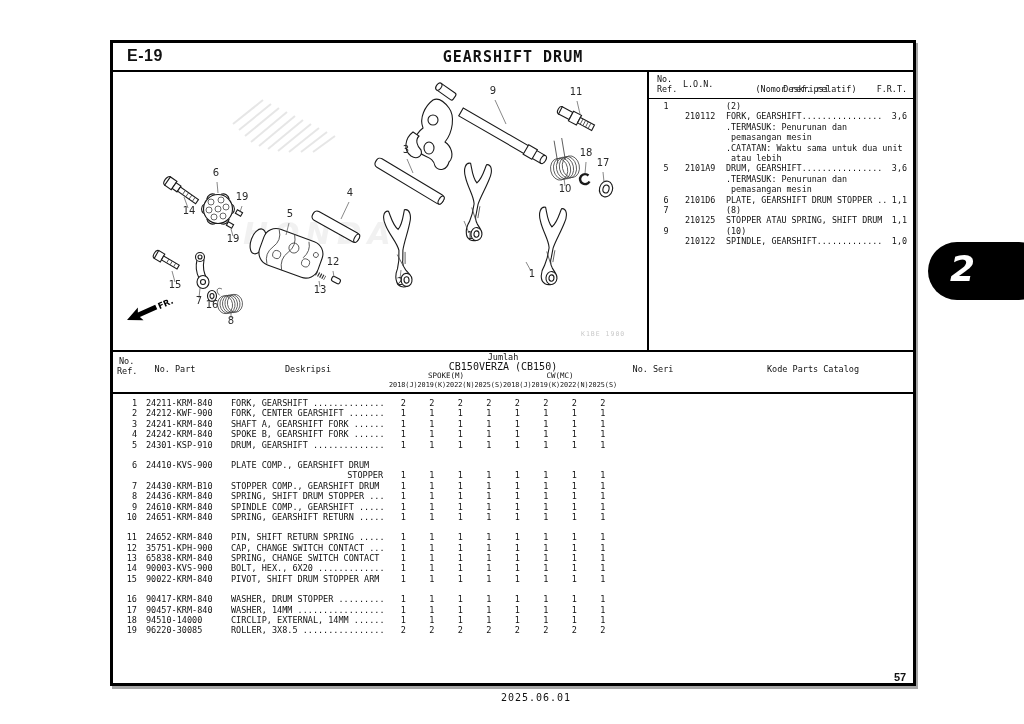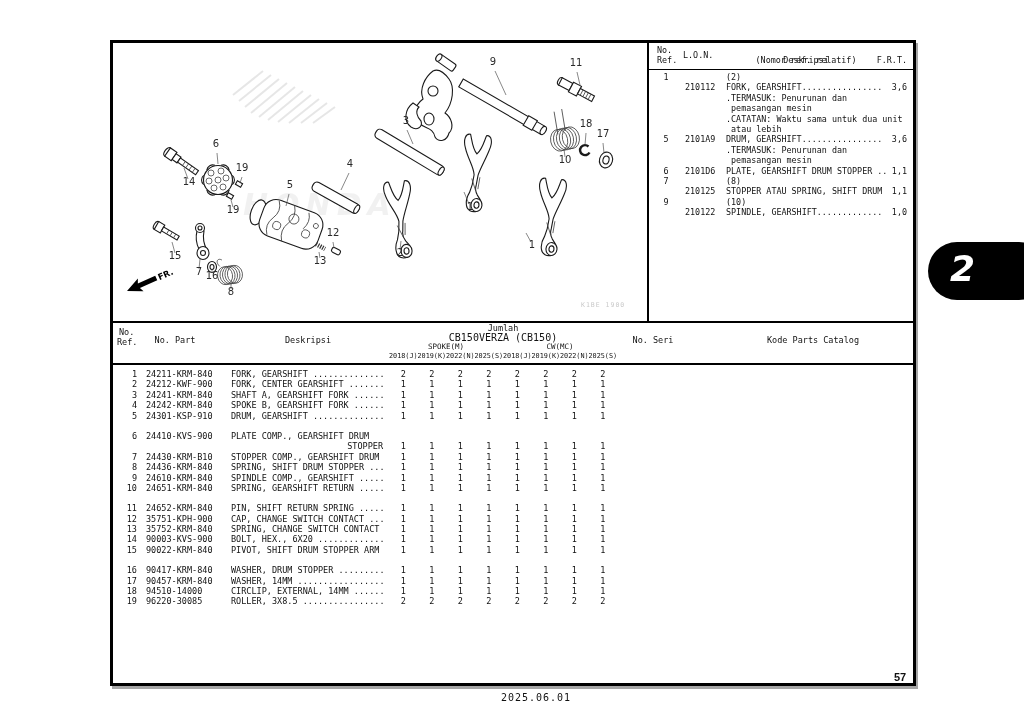--- a/index.html
+++ b/index.html
@@ -53,20 +53,24 @@
   svg text.callout{font-family:"DejaVu Sans",sans-serif;font-size:10px;fill:#2a2a2a;}
   svg .part-line{stroke:#1a1a1a;stroke-width:1.1;fill:#fff;}
   svg .thin{stroke:#444;stroke-width:0.8;fill:none;}
   svg .leader{stroke:#555;stroke-width:0.7;}
 </style>
 </head>
 <body>
 
 <div id="frame">
 
+  <div id="header-band">
+    <span id="page-code">E-19</span>
+    <div id="page-title">GEARSHIFT DRUM</div>
+  </div>
 
   <div id="main-row">
 
     <div id="diagram-panel">
       <svg width="537" height="278" viewBox="0 0 537 278">
 
         <g stroke="#dcdcdc" stroke-width="2" opacity="0.7">
           <line x1="150" y1="28" x2="120" y2="52"></line>
             <line x1="158" y1="32" x2="126" y2="58"></line>
           <line x1="166" y1="36" x2="132" y2="64"></line>
@@ -326,21 +330,21 @@
         <div class="prow"><span class="ref">6</span><span class="part">24410-KVS-900</span><span class="desc">PLATE COMP., GEARSHIFT DRUM</span></div>
         <div class="prow"><span class="desc"><span class="desc2">STOPPER</span></span><span class="qty"><span class="q">1</span><span class="q">1</span><span class="q">1</span><span class="q">1</span><span class="q">1</span><span class="q">1</span><span class="q">1</span><span class="q">1</span></span></div>
         <div class="prow"><span class="ref">7</span><span class="part">24430-KRM-B10</span><span class="desc">STOPPER COMP., GEARSHIFT DRUM</span><span class="qty"><span class="q">1</span><span class="q">1</span><span class="q">1</span><span class="q">1</span><span class="q">1</span><span class="q">1</span><span class="q">1</span><span class="q">1</span></span></div>
         <div class="prow"><span class="ref">8</span><span class="part">24436-KRM-840</span><span class="desc">SPRING, SHIFT DRUM STOPPER ...</span><span class="qty"><span class="q">1</span><span class="q">1</span><span class="q">1</span><span class="q">1</span><span class="q">1</span><span class="q">1</span><span class="q">1</span><span class="q">1</span></span></div>
         <div class="prow"><span class="ref">9</span><span class="part">24610-KRM-840</span><span class="desc">SPINDLE COMP., GEARSHIFT .....</span><span class="qty"><span class="q">1</span><span class="q">1</span><span class="q">1</span><span class="q">1</span><span class="q">1</span><span class="q">1</span><span class="q">1</span><span class="q">1</span></span></div>
         <div class="prow"><span class="ref">10</span><span class="part">24651-KRM-840</span><span class="desc">SPRING, GEARSHIFT RETURN .....</span><span class="qty"><span class="q">1</span><span class="q">1</span><span class="q">1</span><span class="q">1</span><span class="q">1</span><span class="q">1</span><span class="q">1</span><span class="q">1</span></span></div>
       </div>
       <div class="pgroup">
         <div class="prow"><span class="ref">11</span><span class="part">24652-KRM-840</span><span class="desc">PIN, SHIFT RETURN SPRING .....</span><span class="qty"><span class="q">1</span><span class="q">1</span><span class="q">1</span><span class="q">1</span><span class="q">1</span><span class="q">1</span><span class="q">1</span><span class="q">1</span></span></div>
         <div class="prow"><span class="ref">12</span><span class="part">35751-KPH-900</span><span class="desc">CAP, CHANGE SWITCH CONTACT ...</span><span class="qty"><span class="q">1</span><span class="q">1</span><span class="q">1</span><span class="q">1</span><span class="q">1</span><span class="q">1</span><span class="q">1</span><span class="q">1</span></span></div>
-        <div class="prow"><span class="ref">13</span><span class="part">35752-KRM-840</span><span class="desc">SPRING, CHANGE SWITCH CONTACT</span><span class="qty"><span class="q">1</span><span class="q">1</span><span class="q">1</span><span class="q">1</span><span class="q">1</span><span class="q">1</span><span class="q">1</span><span class="q">1</span></span></div>
+        <div class="prow"><span class="ref">13</span><span class="part">65838-KRM-840</span><span class="desc">SPRING, CHANGE SWITCH CONTACT</span><span class="qty"><span class="q">1</span><span class="q">1</span><span class="q">1</span><span class="q">1</span><span class="q">1</span><span class="q">1</span><span class="q">1</span><span class="q">1</span></span></div>
         <div class="prow"><span class="ref">14</span><span class="part">90003-KVS-900</span><span class="desc">BOLT, HEX., 6X20 .............</span><span class="qty"><span class="q">1</span><span class="q">1</span><span class="q">1</span><span class="q">1</span><span class="q">1</span><span class="q">1</span><span class="q">1</span><span class="q">1</span></span></div>
         <div class="prow"><span class="ref">15</span><span class="part">90022-KRM-840</span><span class="desc">PIVOT, SHIFT DRUM STOPPER ARM</span><span class="qty"><span class="q">1</span><span class="q">1</span><span class="q">1</span><span class="q">1</span><span class="q">1</span><span class="q">1</span><span class="q">1</span><span class="q">1</span></span></div>
       </div>
       <div class="pgroup">
         <div class="prow"><span class="ref">16</span><span class="part">90417-KRM-840</span><span class="desc">WASHER, DRUM STOPPER .........</span><span class="qty"><span class="q">1</span><span class="q">1</span><span class="q">1</span><span class="q">1</span><span class="q">1</span><span class="q">1</span><span class="q">1</span><span class="q">1</span></span></div>
         <div class="prow"><span class="ref">17</span><span class="part">90457-KRM-840</span><span class="desc">WASHER, 14MM .................</span><span class="qty"><span class="q">1</span><span class="q">1</span><span class="q">1</span><span class="q">1</span><span class="q">1</span><span class="q">1</span><span class="q">1</span><span class="q">1</span></span></div>
         <div class="prow"><span class="ref">18</span><span class="part">94510-14000</span><span class="desc">CIRCLIP, EXTERNAL, 14MM ......</span><span class="qty"><span class="q">1</span><span class="q">1</span><span class="q">1</span><span class="q">1</span><span class="q">1</span><span class="q">1</span><span class="q">1</span><span class="q">1</span></span></div>
         <div class="prow"><span class="ref">19</span><span class="part">96220-30085</span><span class="desc">ROLLER, 3X8.5 ................</span><span class="qty"><span class="q">2</span><span class="q">2</span><span class="q">2</span><span class="q">2</span><span class="q">2</span><span class="q">2</span><span class="q">2</span><span class="q">2</span></span></div>
       </div>
     </div>

